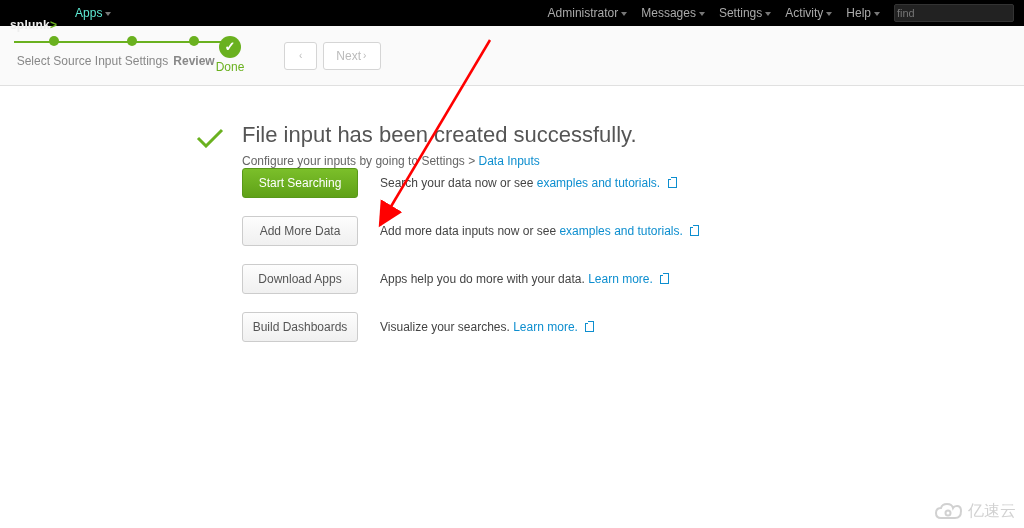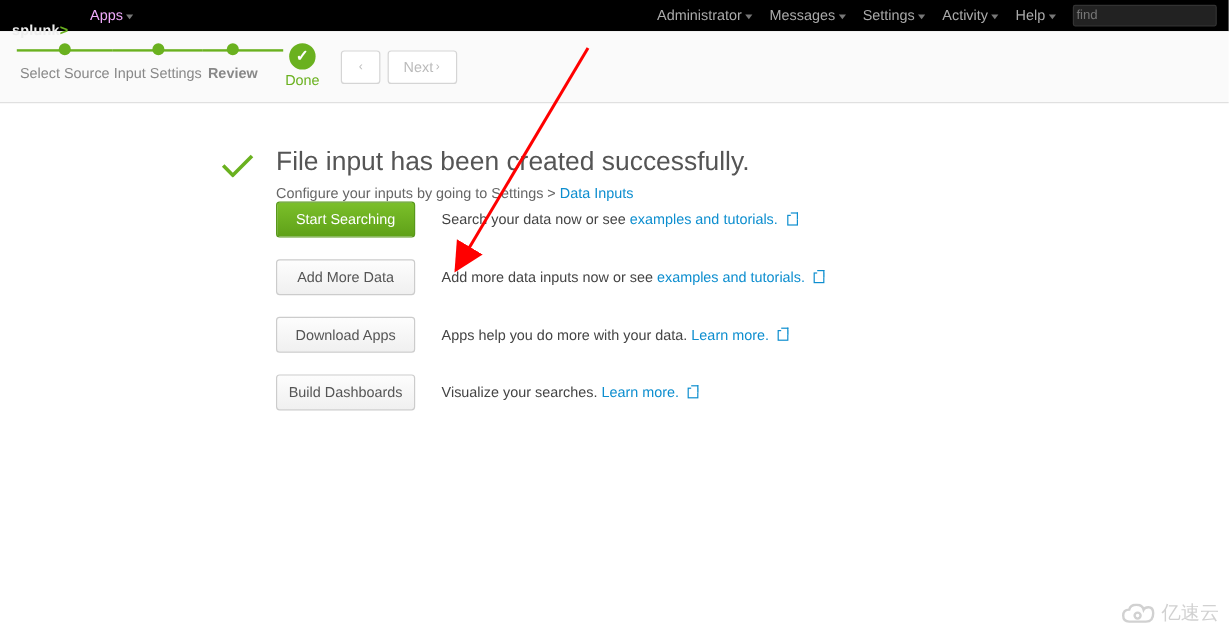--- a/index.html
+++ b/index.html
@@ -2,21 +2,21 @@
 <html><head>
 <meta charset="utf-8">
 <style>
   * { margin:0; padding:0; box-sizing:border-box; font-family:"Helvetica Neue",Helvetica,Arial,sans-serif; }
   body { width:1024px; height:528px; background:#fff; color:#333; font-size:13px; overflow:hidden; position:relative; }
 
   
   .topbar { height:26px; background:#000; color:#ccc; display:flex; align-items:center; padding:0 10px; font-size:12px; }
   .topbar .brand { font-weight:bold; color:#eee; letter-spacing:.2px;margin-top:24px; }
   .topbar .brand .g { color:#6ab11f; }
-  .topbar .appsmenu { margin-left:18px; color:#f0abfc; cursor:pointer; }
+  .topbar .appsmenu { margin-left:18px; color:#5eead4; cursor:pointer; }
   .topbar .right { margin-left:auto; display:flex; align-items:center; gap:14px; color:#aaa; }
   .topbar .menu-item { cursor:pointer; white-space:nowrap; }
   .topbar .caret { display:inline-block; margin-left:3px; width:0; height:0; border-left:3.5px solid transparent; border-right:3.5px solid transparent; border-top:4px solid #777; vertical-align:middle; }
   .topbar .search { width:120px; height:18px; background:#222; border:1px solid #333; border-radius:2px; }
   .topbar .search input { width:100%; height:100%; background:transparent; border:none; color:#888; font-size:11px; padding:0 2px; outline:none; }
 
   
   .headerband { height:60px; border-bottom:1px solid #e0e0e0; background:#fafafa; display:flex; align-items:center; padding:0 14px; }
   .pagetitle { font-size:22px; font-weight:300; color:#333; width:100px; }
   .wiz-step { display:flex; flex-direction:column; align-items:center; position:relative; }
@@ -27,31 +27,31 @@
   .wiz-label.done { color:#6ab11f; font-weight:500; margin-top:2px; }
   .wiz-connector { position:absolute; top:5px; height:2px; background:#6ab11f; z-index:1; }
   .wiz-c1 { left:0; width:80px; }
   .wiz-c2 { left:80px; width:75px; }
   .wiz-c3 { left:155px; width:67px; }
 
   .wiz-wrap { position:relative; width:240px; height:40px; }
   .ws1 { position:absolute; left:0; text-align:left; width:80px;}
   .ws2 { position:absolute; left:80px; text-align:center; width:75px;}
   .ws3 { position:absolute; left:155px; width:50px;font-weight:bold;}
-  .ws4 { position:absolute; left:218px; text-align:center; width:40px;}
+  .ws4 { position:absolute; left:196px; text-align:center; width:40px;}
   .ws .wiz-dot { margin:0 auto; }
   .ws1 .wiz-dot,.ws2 .wiz-dot,.ws3 .wiz-dot { margin-top:0;}
   .ws .wiz-label { display:block; }
 
   .navbtns { margin-left:30px; display:flex; gap:6px; }
   .navbtn { border:1px solid #d5d5d5; background:#fff; color:#bbb; height:28px; padding:0 12px; border-radius:3px; font-size:12px; display:flex; align-items:center; cursor:not-allowed; }
   .navbtn .chev { font-size:10px; margin:0 2px; color:#bbb; }
 
   
-  .main { padding:36px 0 0 0; display:flex; }
+  .main { padding:36px 0 0 12px; display:flex; }
   .leftpad { width:230px; position:relative; display:flex; justify-content:flex-end; padding-right:18px; padding-top:6px; }
   .bigcheck { width:28px; height:20px; }
   .bigcheck svg { stroke:#6ab11f; stroke-width:3; fill:none; }
   .content { flex:1; }
   .headline { font-size:22px; font-weight:300; color:#555; margin-bottom:6px; }
   .subline { font-size:12px; color:#666; }
   .subline a { color:#0d8ecf; text-decoration:none; }
 
   .action-row { display:flex; align-items:center; margin-bottom:18px; }
   .action-btn { width:116px; height:30px; border:1px solid #ccc; background:linear-gradient(#fdfdfd,#f0f0f0); border-radius:3px; font-size:12px; color:#555; cursor:pointer; text-align:center; }

